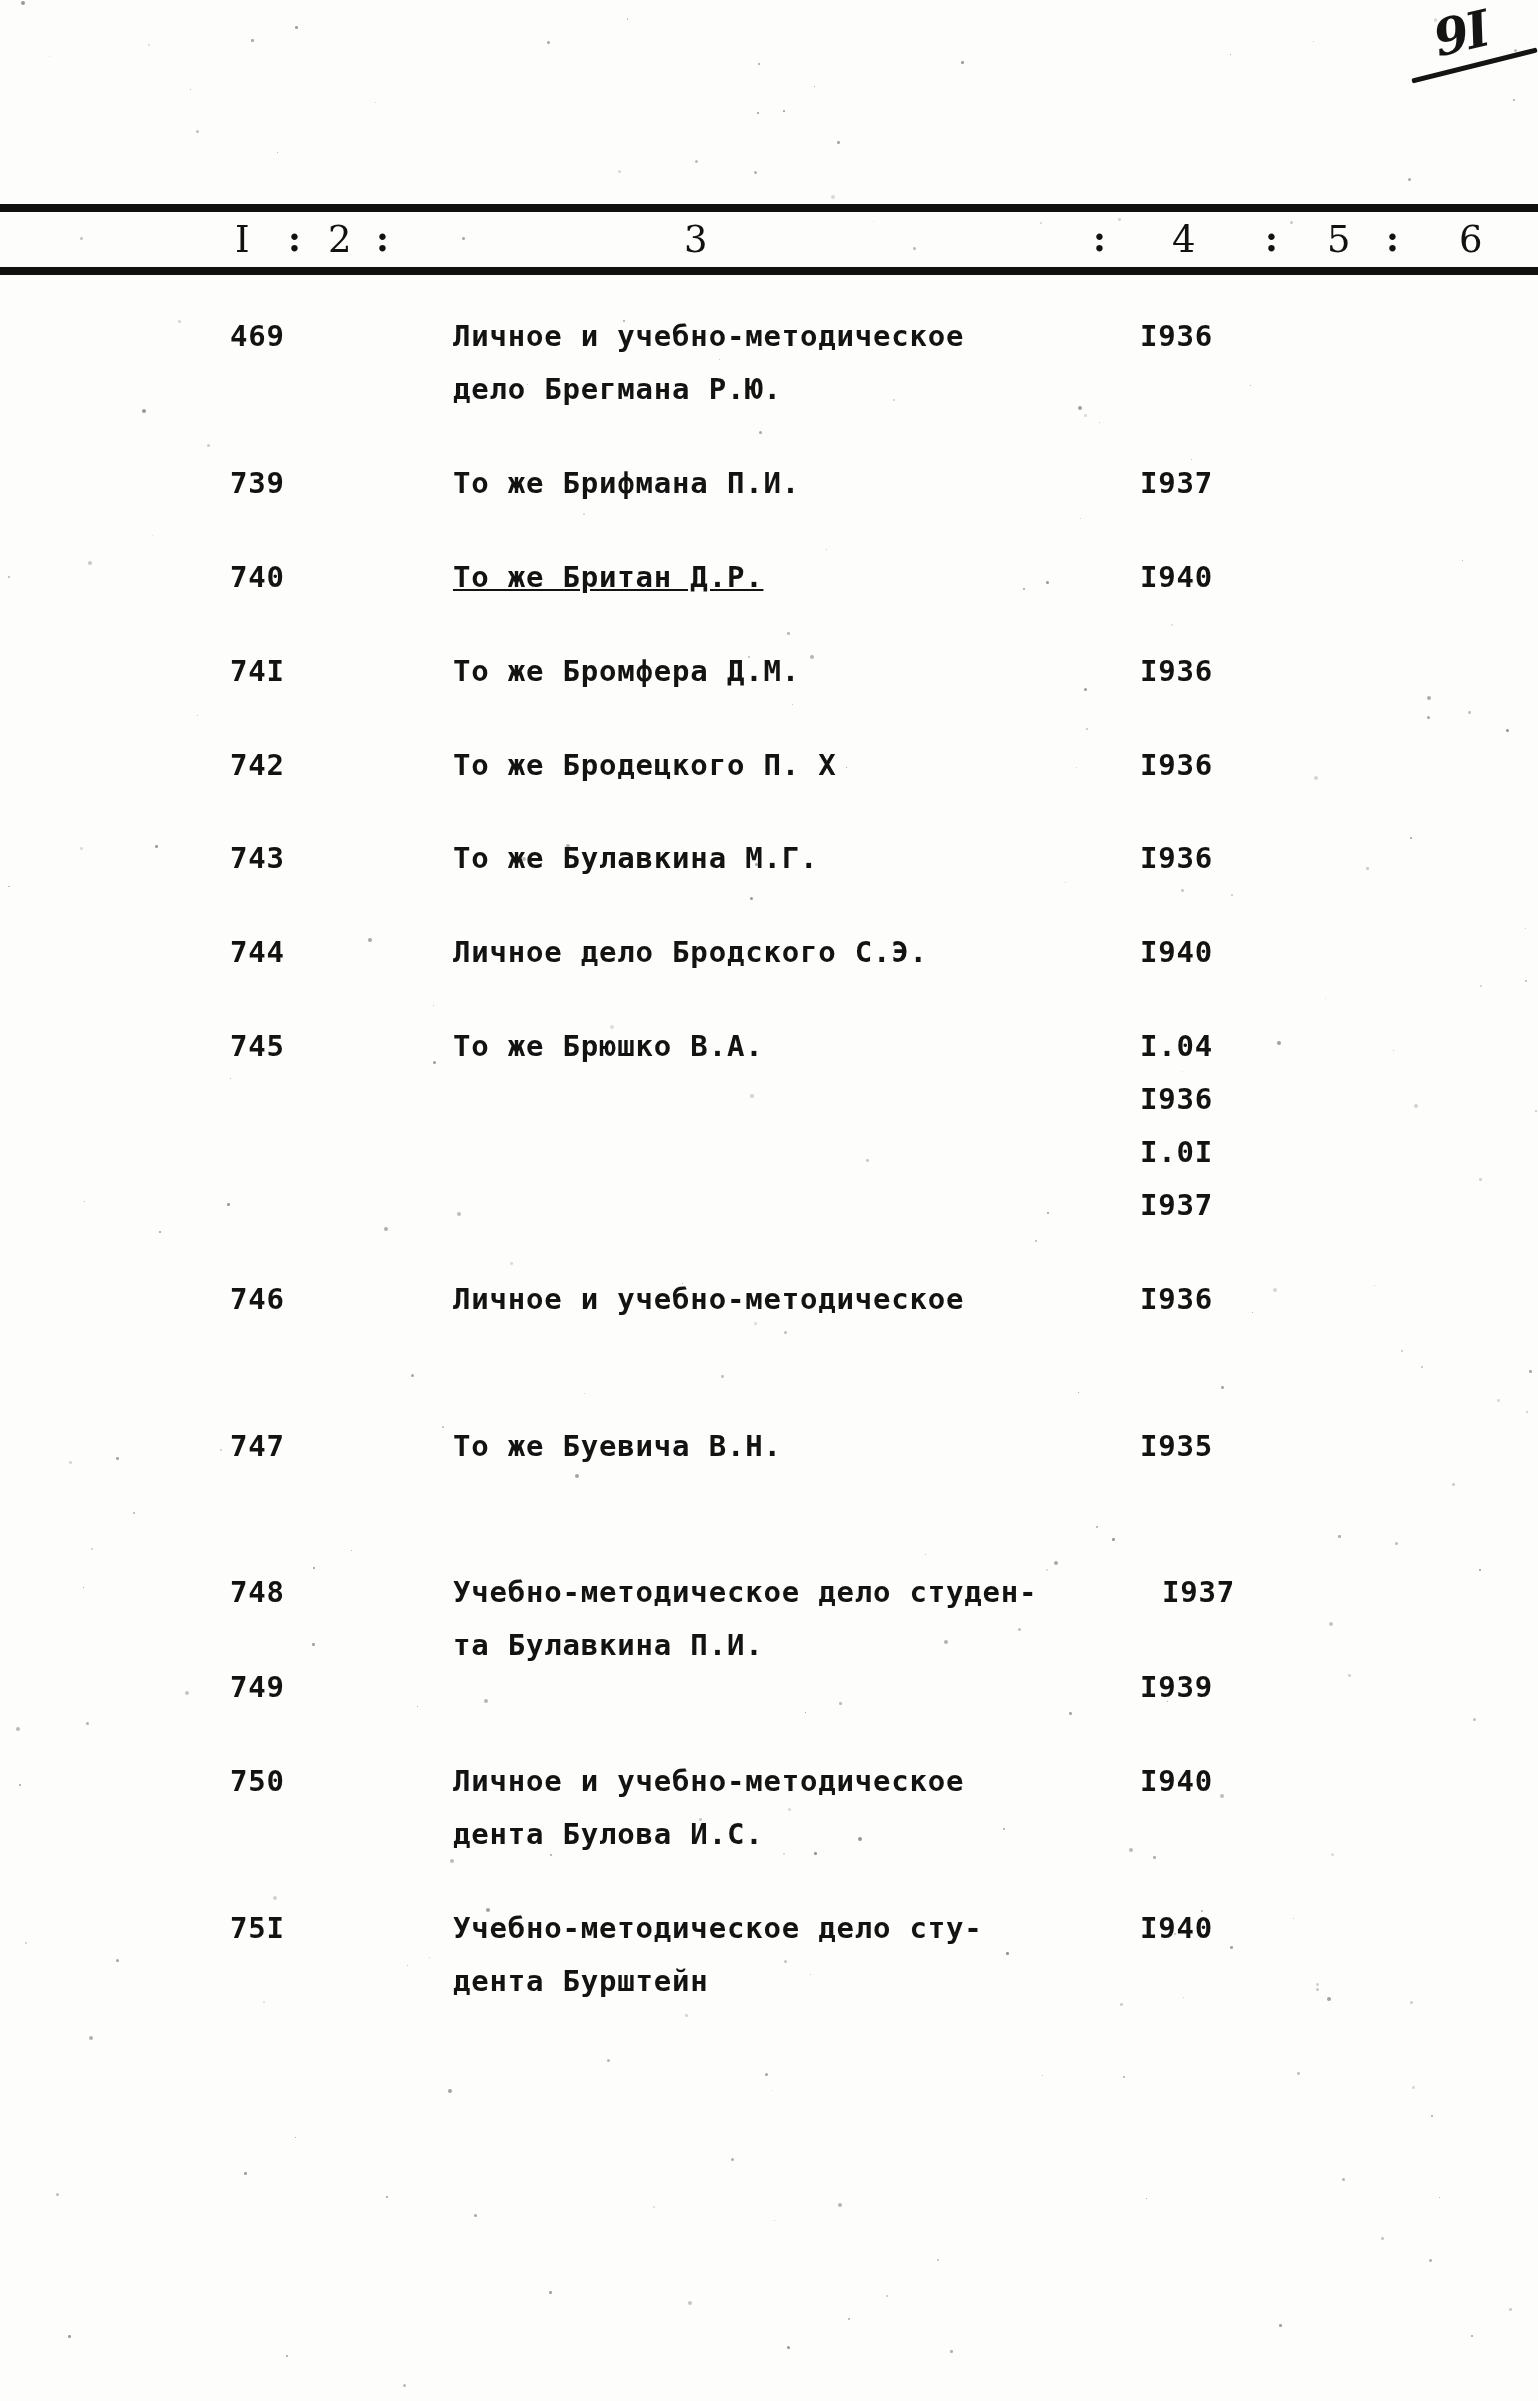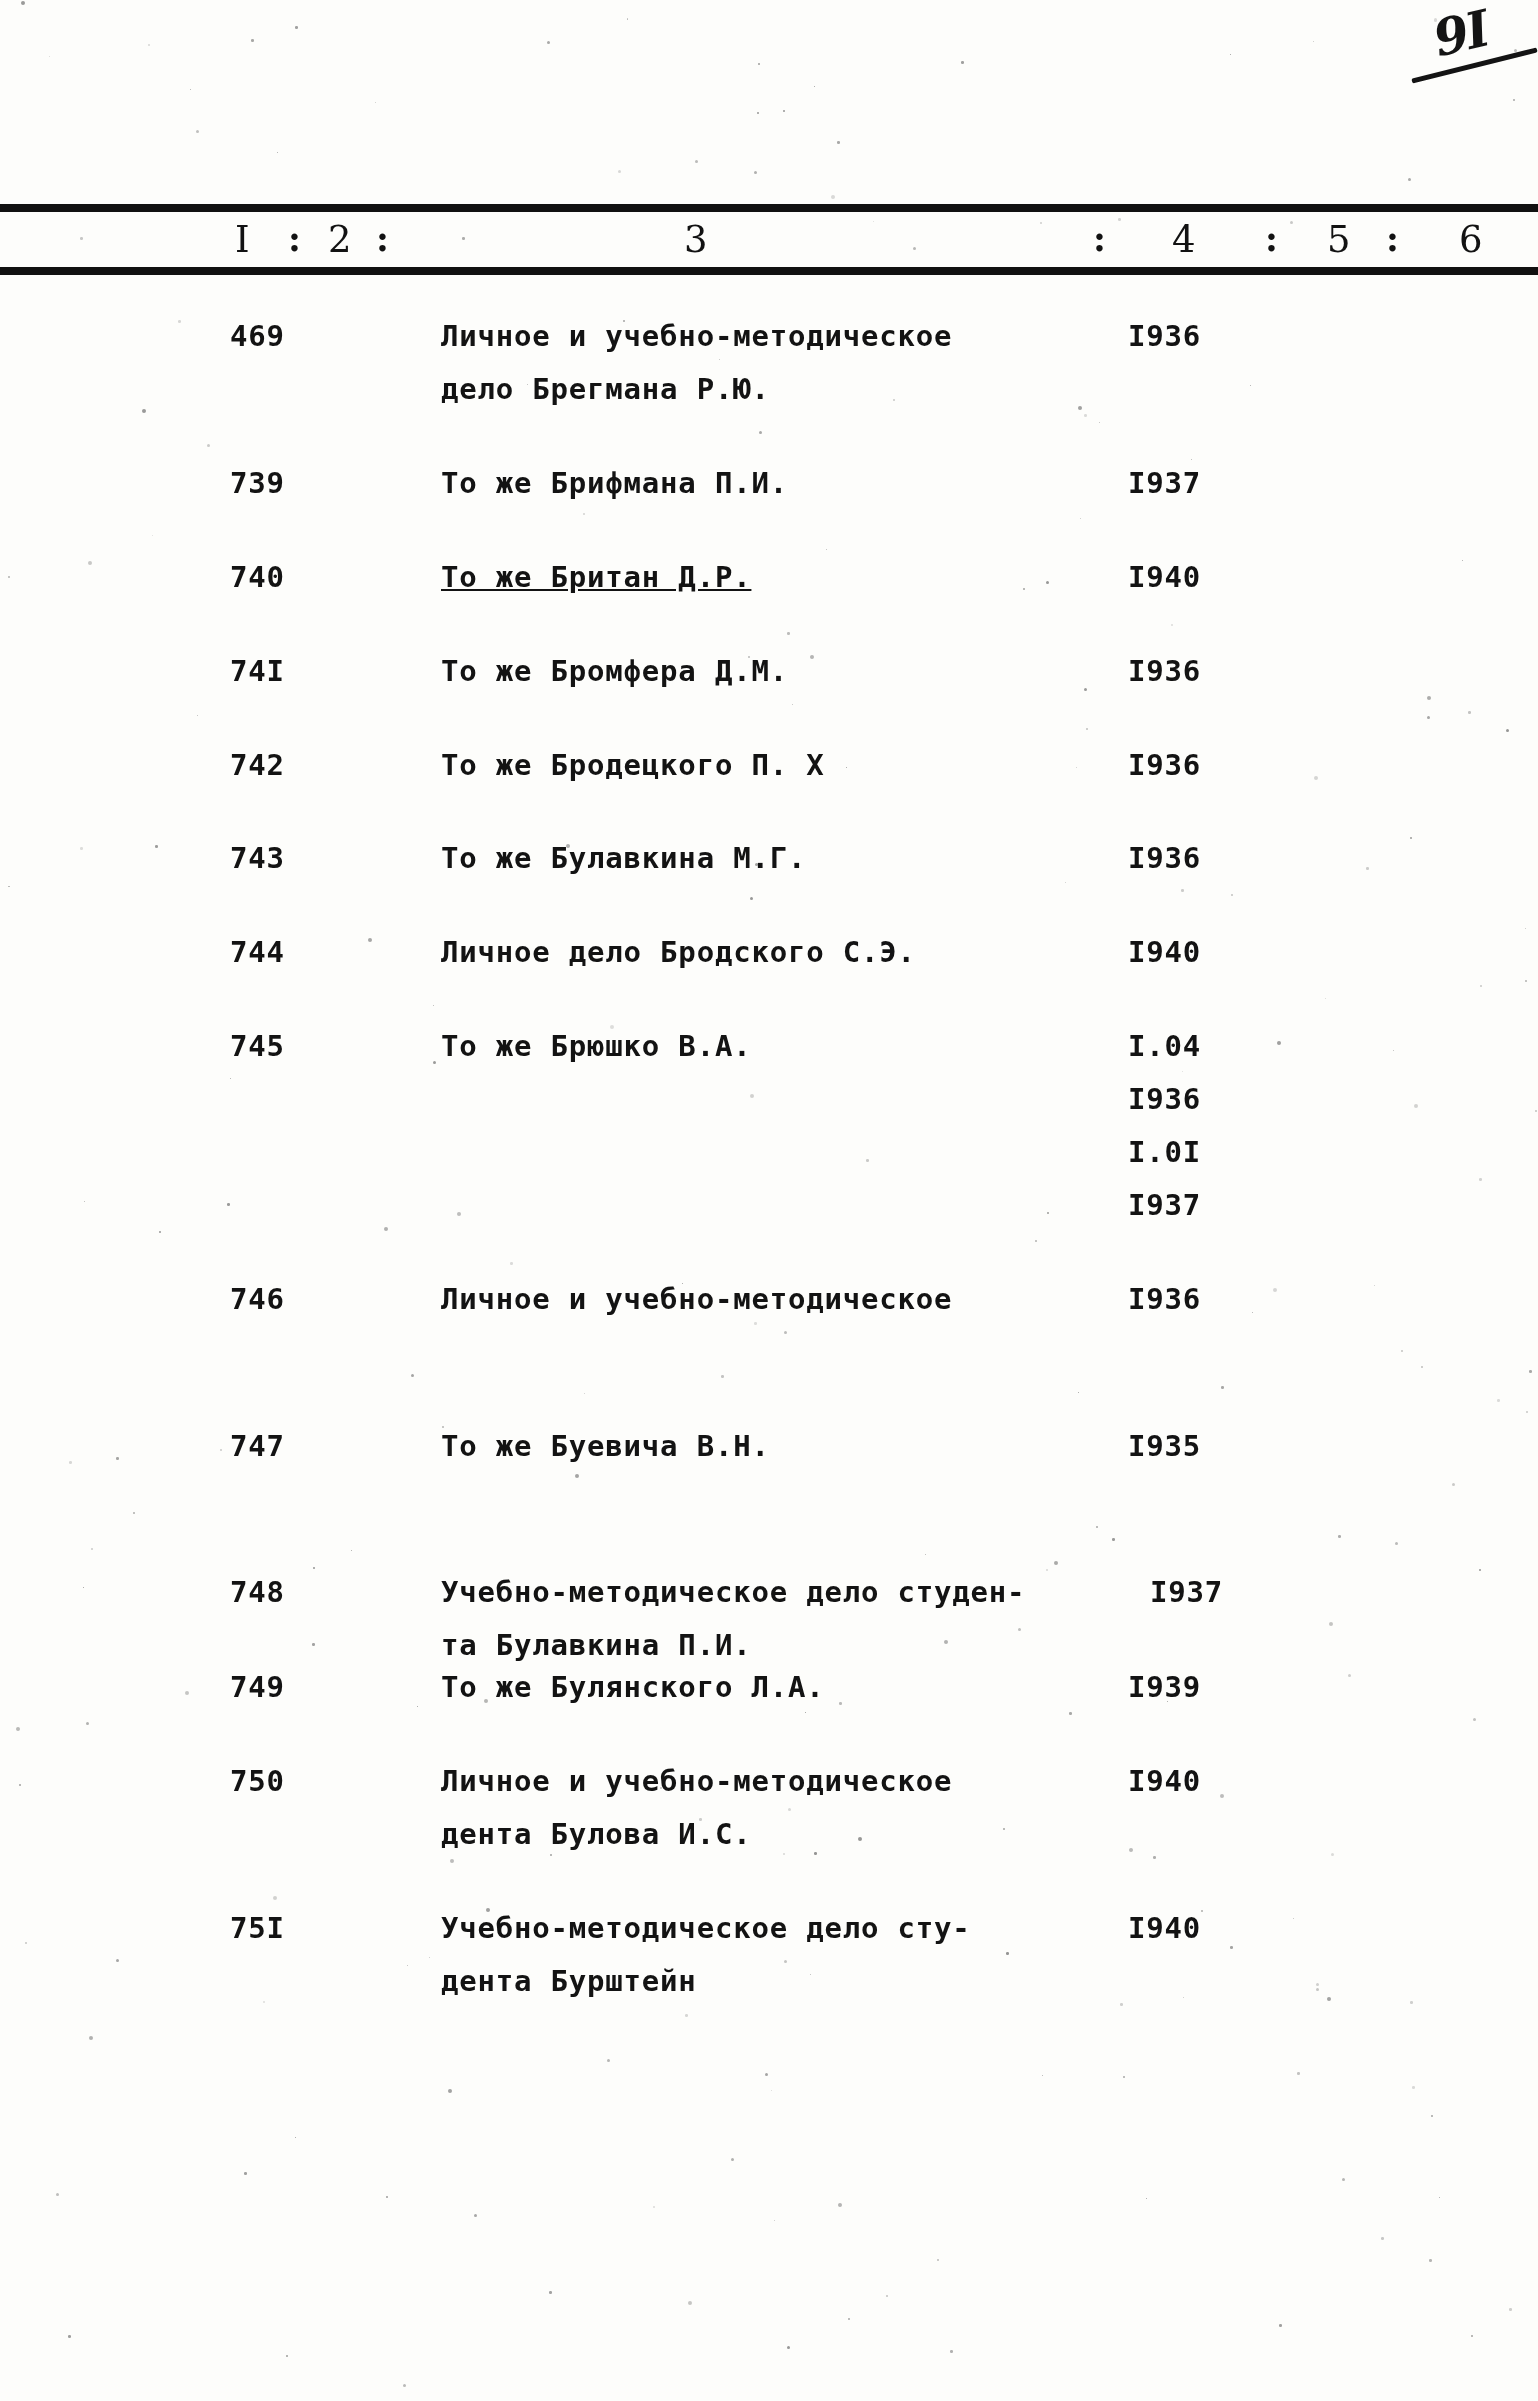--- a/index.html
+++ b/index.html
@@ -112,20 +112,21 @@
     letter-spacing: 0.8px;
     line-height: 53px;
   }
   .cell-num   { left: 230px; }
   .cell-desc  { left: 441px; }
   .cell-date  { left: 1128px; }
   .cell-date.shifted { left: 1150px; }
   .desc-line, .date-line {
     display: block;
     white-space: pre;
+    margin-left: 12px;
   }
 </style>
 </head>
 <body>
 
 <div id="page">
 
   <div class="page-number">9I</div>
   <div class="page-number-underline"></div>
 
@@ -195,21 +196,20 @@
         <div class="cell cell-desc" style="top: 0px;"><span class="desc-line">То же Буевича В.Н.</span></div>
         <div class="cell cell-date" style="top: 0px;"><span class="date-line">I935</span></div>
       </div>
       <div class="row" style="height: 106px; top: 1256px; position: absolute; left: 0px;">
         <div class="cell cell-num" style="top: 0px;">748</div>
         <div class="cell cell-desc" style="top: 0px;"><span class="desc-line">Учебно-методическое дело студен-</span><span class="desc-line">та Булавкина П.И.</span></div>
         <div class="cell cell-date shifted" style="top: 0px;"><span class="date-line">I937</span></div>
       </div>
       <div class="row" style="height: 53px; top: 1351px; position: absolute; left: 0px;">
         <div class="cell cell-num" style="top: 0px;">749</div>
-        <div class="cell cell-desc" style="top: 0px;"><span class="desc-line">То же Булянского Л.А.</span></div>
         <div class="cell cell-date" style="top: 0px;"><span class="date-line">I939</span></div>
       </div>
       <div class="row" style="height: 106px; top: 1445px; position: absolute; left: 0px;">
         <div class="cell cell-num" style="top: 0px;">750</div>
         <div class="cell cell-desc" style="top: 0px;"><span class="desc-line">Личное и учебно-методическое</span><span class="desc-line">дента Булова И.С.</span></div>
         <div class="cell cell-date" style="top: 0px;"><span class="date-line">I940</span></div>
       </div>
       <div class="row" style="height: 106px; top: 1592px; position: absolute; left: 0px;">
         <div class="cell cell-num" style="top: 0px;">75I</div>
         <div class="cell cell-desc" style="top: 0px;"><span class="desc-line">Учебно-методическое дело сту-</span><span class="desc-line">дента Бурштейн</span></div>

